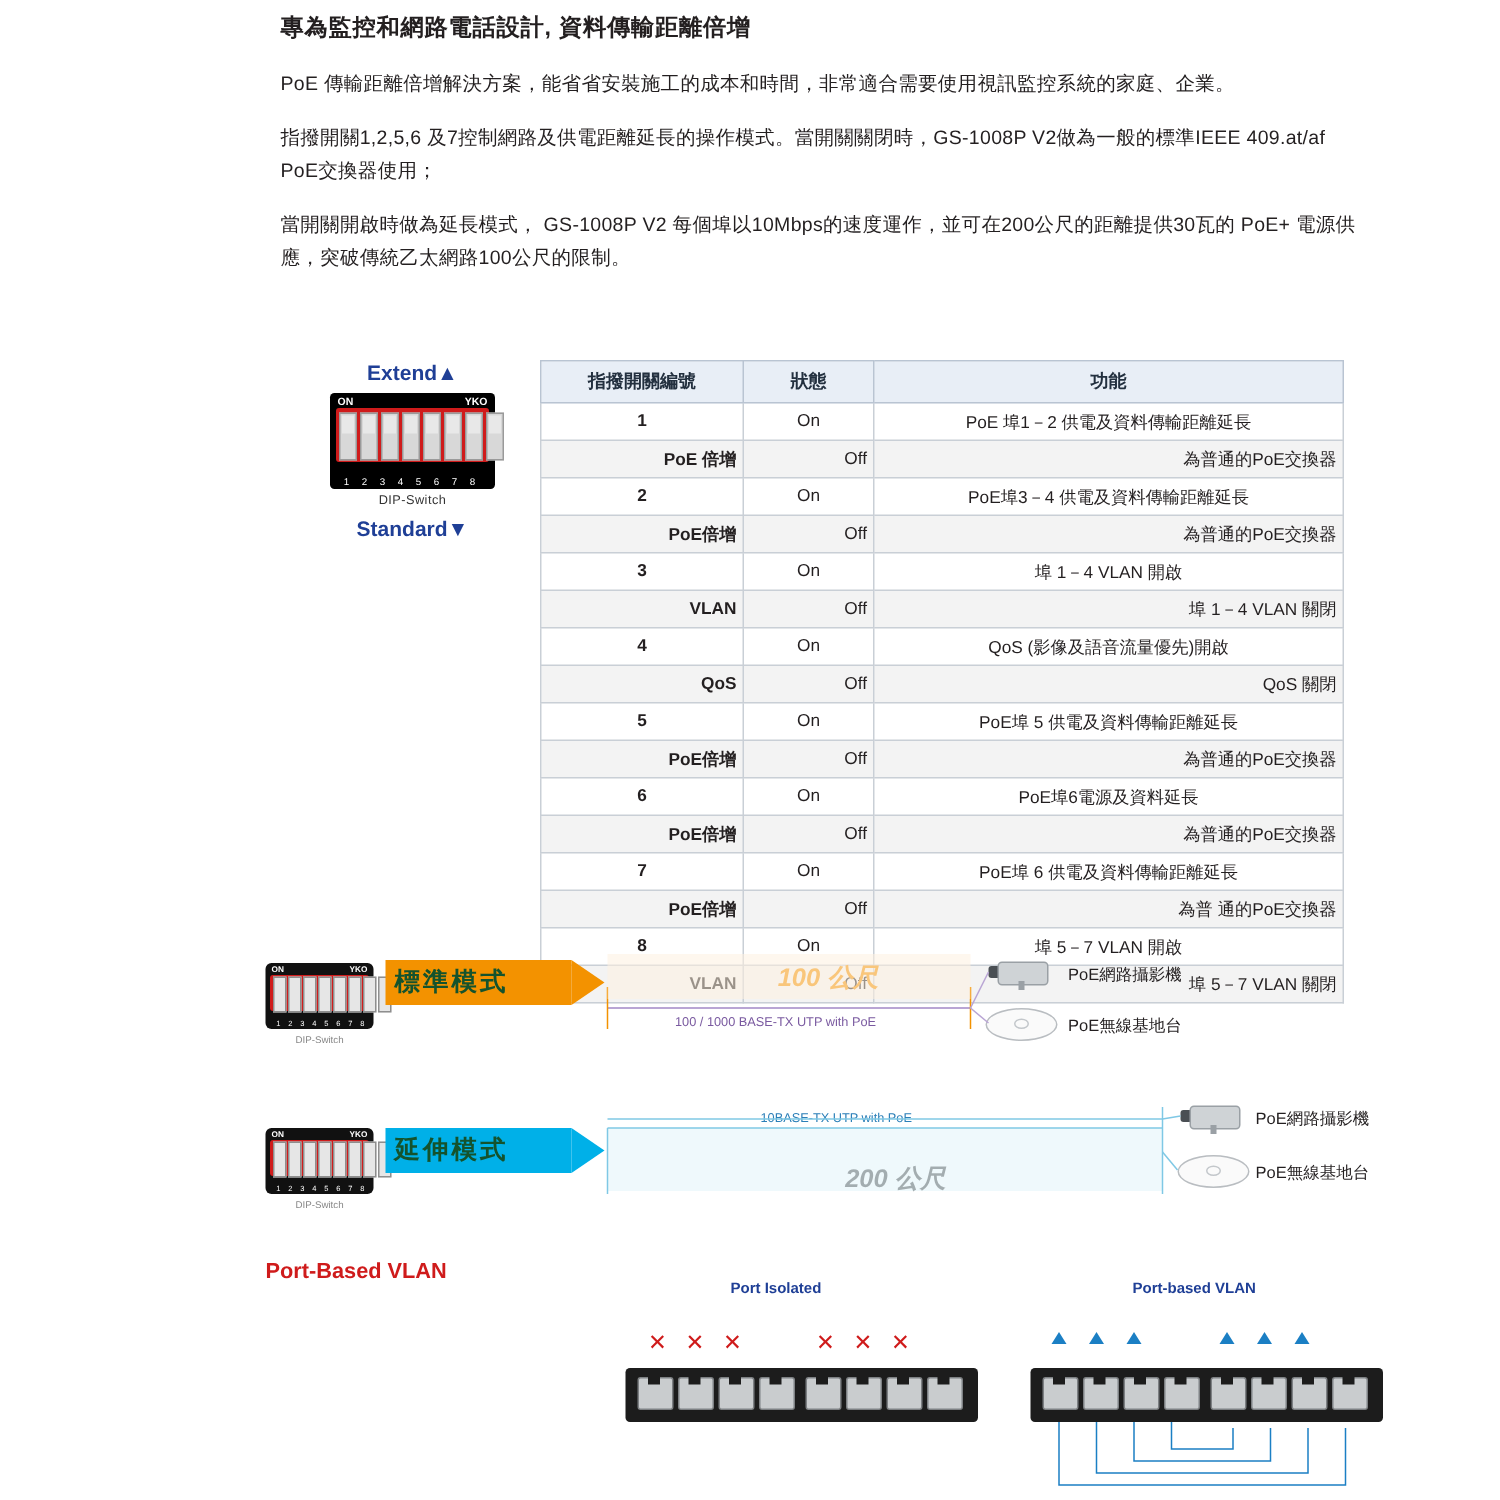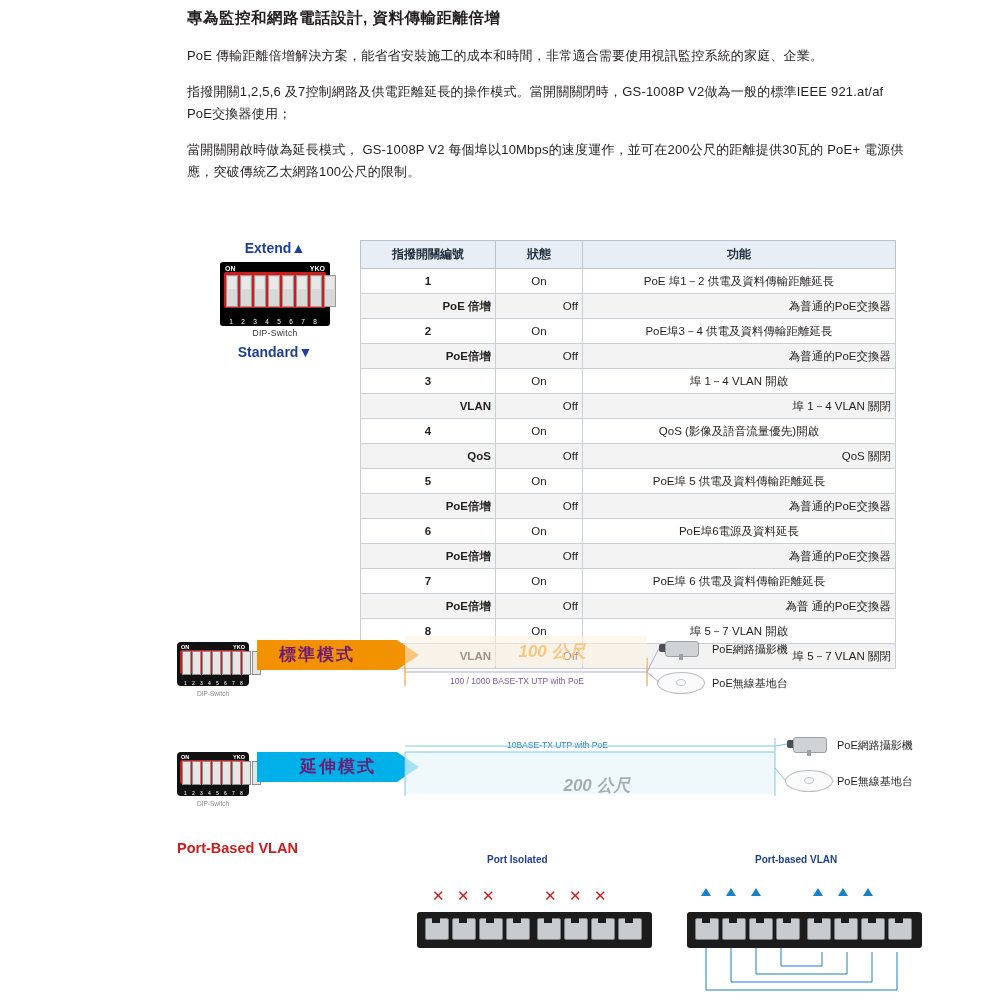--- a/index.html
+++ b/index.html
@@ -71,29 +71,29 @@
   .sw-img .on{position:absolute;left:4px;top:2px;color:#fff;font-size:5.5px;font-weight:bold;}
   .sw-img .yko{position:absolute;right:4px;top:2px;color:#fff;font-size:5.5px;font-weight:bold;}
   .sw-img .red{position:absolute;left:3px;top:8px;width:66px;height:24px;background:#cf1b1b;border-radius:2px;}
   .sw-img .toggles{position:absolute;left:5px;top:9px;display:flex;gap:1px;}
   .sw-img .toggles i{display:block;width:7px;height:22px;background:#e6e6e6;border:1px solid #8e8e8e;}
   .sw-img .nums{position:absolute;left:5px;bottom:0;display:flex;gap:1px;color:#fff;font-size:5px;}
   .sw-img .nums i{display:block;width:7px;text-align:center;font-style:normal;}
   .sw-img .cap{position:absolute;left:0;right:0;bottom:-11px;text-align:center;font-size:6.5px;color:#888;}
 
   .banner{
-    position:absolute;height:30px;line-height:30px;color:#701a75;font-weight:bold;
-    font-size:17px;padding-left:22px;letter-spacing:2px;
+    position:absolute;height:30px;line-height:30px;color:#14532d;font-weight:bold;
+    font-size:17px;padding-left:6px;letter-spacing:2px;
   }
   .banner.std{background:#f39200;width:118px;}
   .banner.std:after{
     content:"";position:absolute;right:-22px;top:0;border-left:22px solid #f39200;
     border-top:15px solid transparent;border-bottom:15px solid transparent;
   }
-  .banner.ext{background:#00b0e8;width:118px;text-align:center;}
+  .banner.ext{background:#00b0e8;width:118px;}
   .banner.ext:after{
     content:"";position:absolute;right:-22px;top:0;border-left:22px solid #00b0e8;
     border-top:15px solid transparent;border-bottom:15px solid transparent;
   }
 
   .dist-box{position:absolute;text-align:center;font-style:italic;font-weight:bold;}
   .dist-100{color:#f39200;font-size:17px;}
   .dist-200{color:#000000;font-size:17px;}
   .wire-label{position:absolute;font-size:8.5px;color:#7a5aa0;white-space:nowrap;}
   .wire-label.blue{color:#2b7fb8;}
@@ -123,21 +123,21 @@
   svg.overlay{position:absolute;left:0;top:0;pointer-events:none;}
 </style>
 </head>
 <body>
 
 <div class="page">
 
   <div class="intro">
     <h1>專為監控和網路電話設計, 資料傳輸距離倍增</h1>
     <p>PoE 傳輸距離倍增解決方案，能省省安裝施工的成本和時間，非常適合需要使用視訊監控系統的家庭、企業。</p>
-    <p>指撥開關1,2,5,6 及7控制網路及供電距離延長的操作模式。當開關關閉時，GS-1008P V2做為一般的標準IEEE 921.at/af PoE交換器使用；</p>
+    <p>指撥開關1,2,5,6 及7控制網路及供電距離延長的操作模式。當開關關閉時，GS-1008P V2做為一般的標準IEEE 409.at/af PoE交換器使用；</p>
     <p>當開關開啟時做為延長模式， GS-1008P V2 每個埠以10Mbps的速度運作，並可在200公尺的距離提供30瓦的 PoE+ 電源供應，突破傳統乙太網路100公尺的限制。</p>
   </div>
 
   <div class="dip-col">
     <div class="dip-label extend">Extend▲</div>
     <div class="dip-pic">
       <div class="dip-red"></div>
       <span class="on">ON</span>
       <span class="yko">YKO</span>
       <div class="dip-switches">

